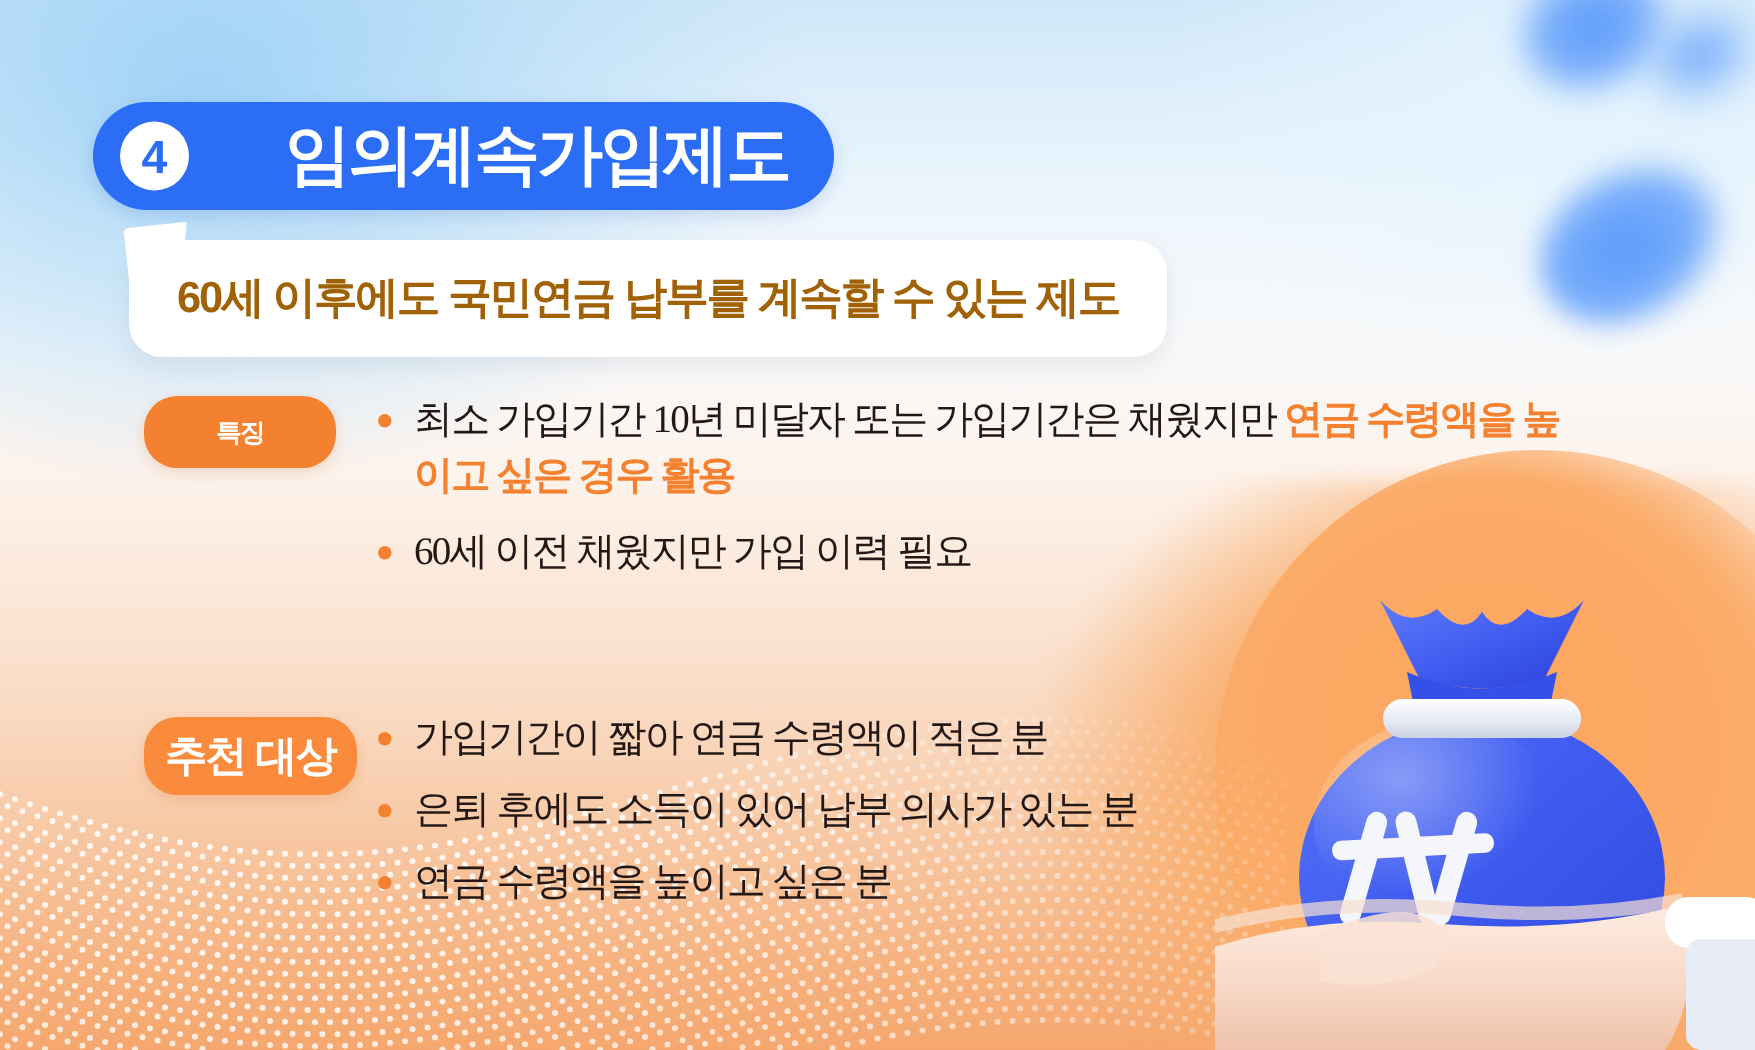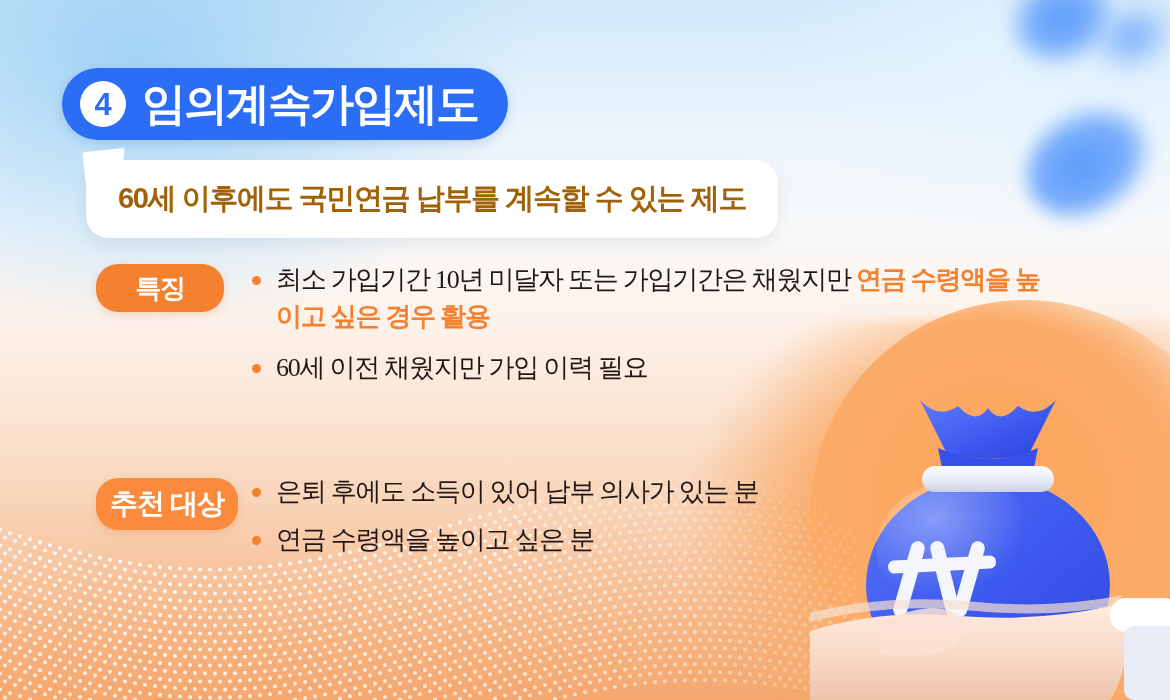--- a/index.html
+++ b/index.html
@@ -87,21 +87,21 @@
   }
   #num-circle{
     width:46px;height:46px;border-radius:50%;
     background:#ffffff;color:#2b6ef5;
     display:flex;align-items:center;justify-content:center;
     font-size:31px;font-weight:bold;line-height:1;
     flex:0 0 auto;
   }
   #title-text{
     color:#ffffff;font-size:44px;font-weight:bold;
-    letter-spacing:-2px;white-space:nowrap;line-height:1;
+    letter-spacing:-2px;white-space:nowrap;line-height:1;margin-left:48px;
   }
 
   
   #subtitle-bubble{
     position:absolute;left:86px;top:160px;
     width:692px;height:78px;
     background:#ffffff;border-radius:22px;
     display:flex;align-items:center;
     box-shadow:0 6px 16px rgba(120,130,150,.14);
   }
@@ -125,21 +125,21 @@
 
   .badge{
     flex:0 0 auto;
     color:#ffffff;font-weight:bold;
     border-radius:22px;
     display:flex;align-items:center;justify-content:center;
     letter-spacing:-1.2px;white-space:nowrap;
     box-shadow:0 3px 9px rgba(225,120,45,.22);
   }
   #badge-features{
-    width:128px;height:48px;font-size:26px;background:#f4812f;
+    width:128px;height:48px;font-size:17px;background:#f4812f;
   }
   #badge-audience{
     width:142px;height:52px;font-size:28px;background:#fa8b3c;
   }
 
   .bullets{list-style:none;margin:0;padding:0;}
   #bullets-features{margin-left:28px;margin-top:-2px;width:790px;}
   #bullets-audience{margin-left:14px;margin-top:-4px;width:790px;}
 
   .bullet{
@@ -2105,20 +2105,21 @@
       <li class="bullet">
         <span>최소 가입기간 10년 미달자 또는 가입기간은 채웠지만 </span><span class="hl">연금 수령액을 높이고 싶은 경우 활용</span>
       </li>
       <li class="bullet">60세 이전 채웠지만 가입 이력 필요</li>
     </ul>
   </div>
 
   <div class="section" id="section-audience">
     <div class="badge" id="badge-audience">추천 대상</div>
     <ul class="bullets" id="bullets-audience">
+      <li class="bullet">가입기간이 짧아 연금 수령액이 적은 분</li>
       <li class="bullet">은퇴 후에도 소득이 있어 납부 의사가 있는 분</li>
       <li class="bullet">연금 수령액을 높이고 싶은 분</li>
     </ul>
   </div>
 
   <svg id="illustration" viewBox="0 0 360 330">
     <defs>
       <linearGradient id="bagGrad" x1="0" y1="0" x2="1" y2="1">
         <stop offset="0%" stop-color="#5673f7"></stop>
         <stop offset="45%" stop-color="#3f5cf0"></stop>

